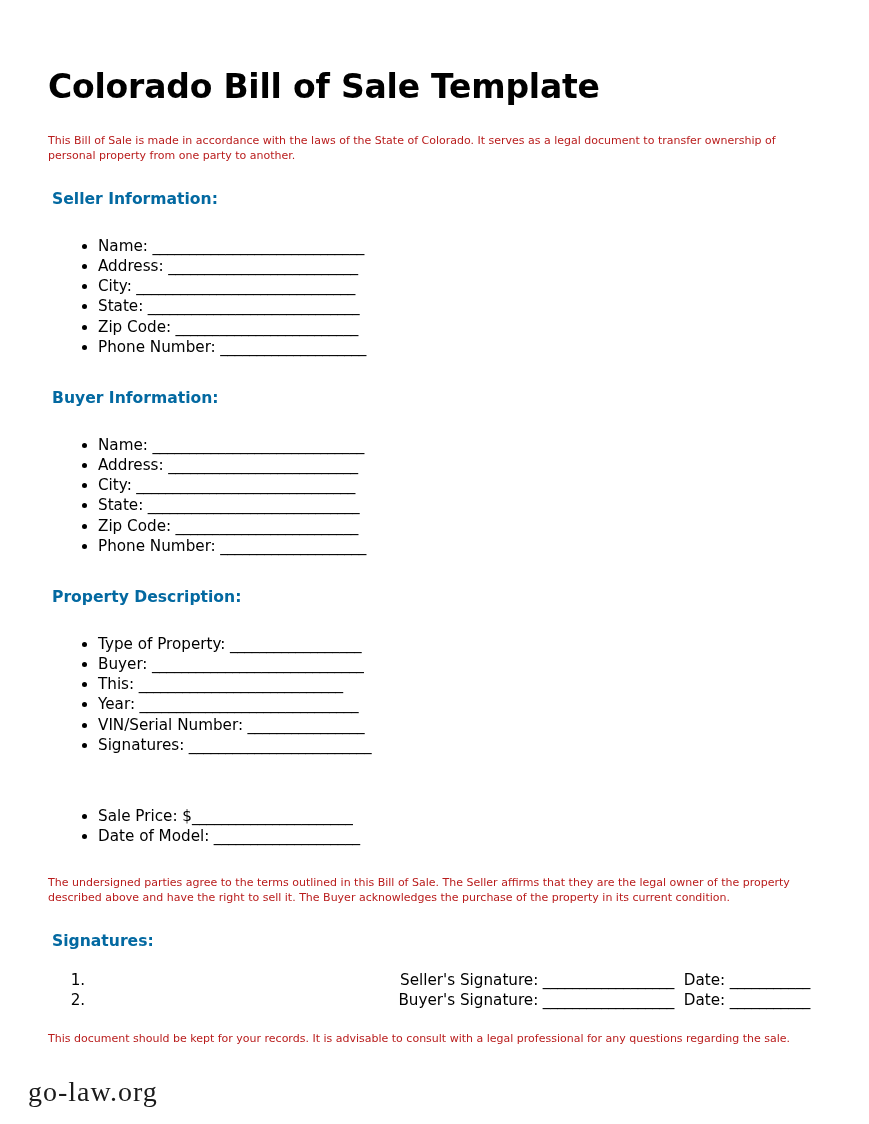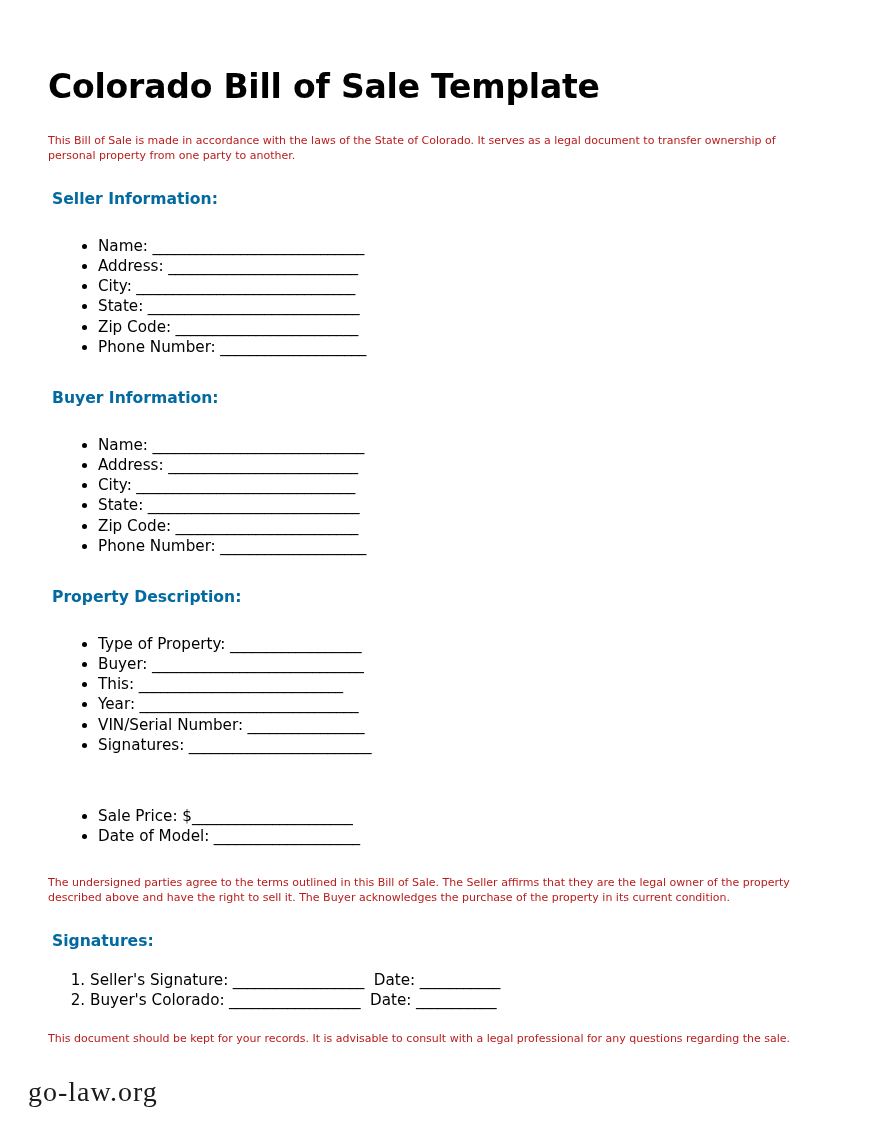--- a/index.html
+++ b/index.html
@@ -68,20 +68,21 @@
     margin: 0;
     padding: 0;
     white-space: nowrap;
   }
   ol.sig-list {
     list-style: decimal;
     margin: 0;
     padding: 0 0 0 42px;
     font-size: 15.2px;
     line-height: 1.33;
+    text-align: right;
   }
   ol.sig-list li {
     margin: 0;
     padding: 0;
     white-space: nowrap;
   }
   .blank {
     letter-spacing: -0.3px;
   }
   .footer-brand {
@@ -154,21 +155,21 @@
     <div class="gap-para"></div>
 
     <p class="para">The undersigned parties agree to the terms outlined in this Bill of Sale. The Seller affirms that they are the legal owner of the property described above and have the right to sell it. The Buyer acknowledges the purchase of the property in its current condition.</p>
 
     <div class="gap-para"></div>
 
     <h2 class="section-head">Signatures:</h2>
     <div class="gap-after-head"></div>
     <ol class="sig-list">
       <li><span>Seller's Signature:</span><span class="blank"> __________________</span>&nbsp; <span>Date:</span><span class="blank"> ___________</span></li>
-      <li><span>Buyer's Colorado:</span><span class="blank"> __________________</span>&nbsp; <span>Date:</span><span class="blank"> ___________</span></li>
+      <li><span>Buyer's Signature:</span><span class="blank"> __________________</span>&nbsp; <span>Date:</span><span class="blank"> ___________</span></li>
     </ol>
 
     <div class="gap-para"></div>
 
     <p class="para">This document should be kept for your records. It is advisable to consult with a legal professional for any questions regarding the sale.</p>
 
   </div>
 
   <div class="footer-brand">go-law.org</div>
 </div>

